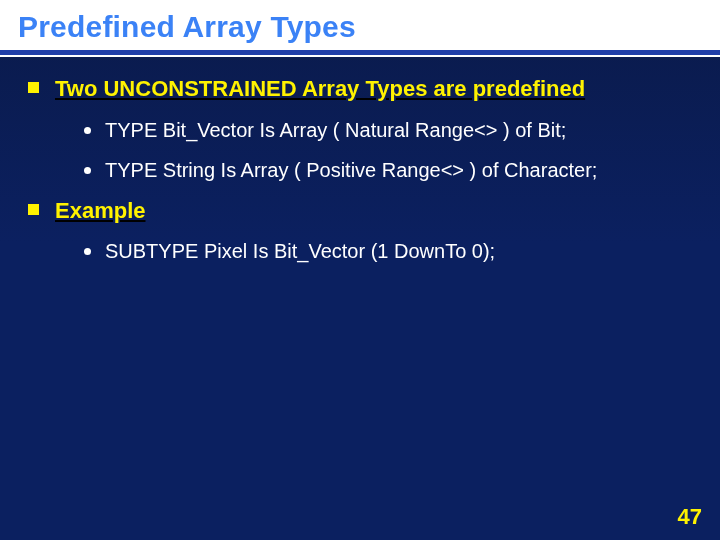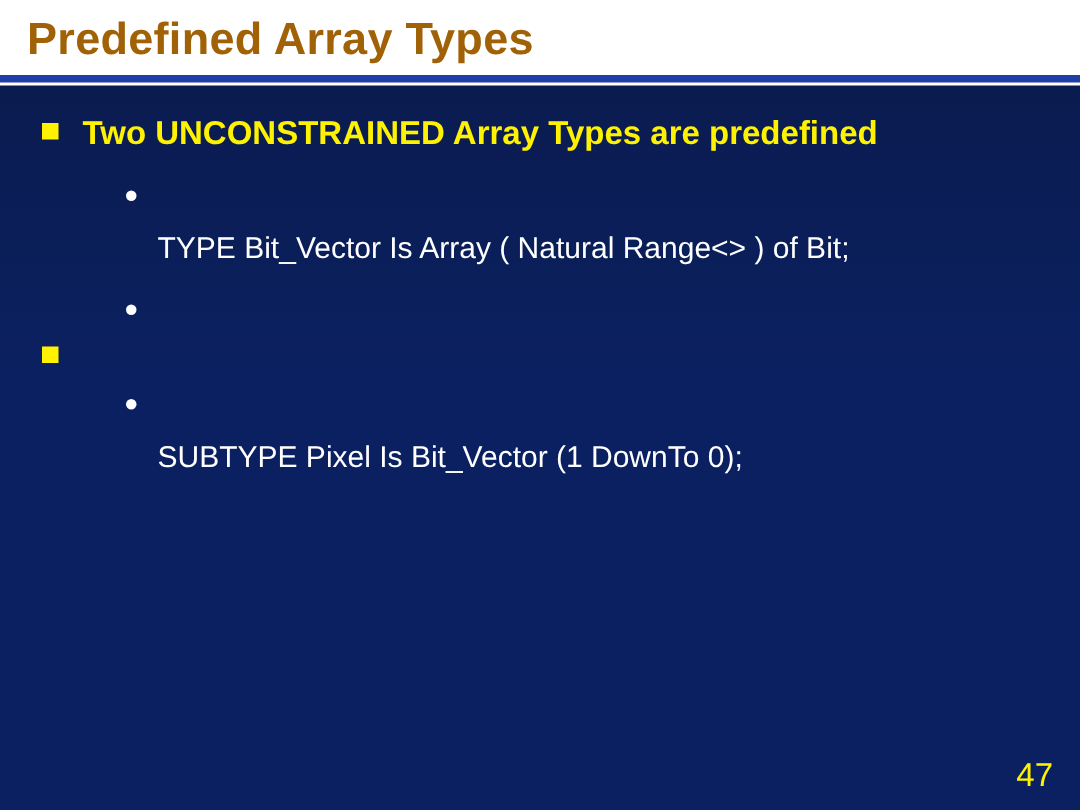--- a/index.html
+++ b/index.html
@@ -11,21 +11,21 @@
     font-family: Arial, Helvetica, sans-serif;
   }
   .slide {
     width: 720px;
     height: 540px;
     background: linear-gradient(180deg, #0a1a4a 0%, #0b2060 45%, #0b2060 100%);
     position: relative;
     box-sizing: border-box;
   }
   .title {
-    color: #a16207;
+    color: #3b82f6;
     font-size: 30px;
     font-weight: bold;
     padding: 10px 18px 6px 18px;
     background: #ffffff;
     letter-spacing: 0.2px;
   }
   .title-wrap {
     background: #ffffff;
     padding-bottom: 2px;
   }
@@ -34,20 +34,21 @@
     background: #1f3ea8;
     margin: 0 0 0 0;
   }
   .content {
     padding: 18px 28px 0 28px;
   }
   .item {
     display: flex;
     align-items: flex-start;
     margin-bottom: 14px;
+    text-decoration: underline;
   }
   .bullet {
     width: 11px;
     height: 11px;
     background: #fff200;
     flex: 0 0 auto;
     margin-top: 7px;
     margin-right: 16px;
   }
   .item-text {
@@ -67,29 +68,28 @@
     border-radius: 50%;
     background: #ffffff;
     flex: 0 0 auto;
     margin-top: 10px;
     margin-right: 14px;
   }
   .sub-text {
     color: #ffffff;
     font-size: 20px;
     line-height: 1.3;
-    margin-top: 36px;
   }
   .pagenum {
     position: absolute;
     right: 18px;
     bottom: 10px;
     color: #fff200;
     font-size: 22px;
-    font-weight: normal;
+    font-weight: bold;
   }
 </style>
 </head>
 <body>
 
 <div class="slide">
 
   <div class="title-wrap">
     <div class="title">Predefined Array Types</div>
     <div class="rule"></div>
@@ -102,24 +102,26 @@
       <div class="item-text">Two UNCONSTRAINED Array Types are predefined</div>
     </div>
 
     <div class="subitem">
       <div class="dot"></div>
       <div class="sub-text">TYPE Bit_Vector  Is Array ( Natural Range&lt;&gt; ) of Bit;</div>
     </div>
 
     <div class="subitem">
       <div class="dot"></div>
+      <div class="sub-text">TYPE String  Is Array ( Positive  Range&lt;&gt; ) of  Character;</div>
     </div>
 
     <div class="item">
       <div class="bullet"></div>
+      <div class="item-text">Example</div>
     </div>
     <div class="subitem">
       <div class="dot"></div>
       <div class="sub-text">SUBTYPE  Pixel  Is Bit_Vector (1 DownTo 0);</div>
     </div>
 
   </div>
 
   <div class="pagenum">47</div>
 </div>

